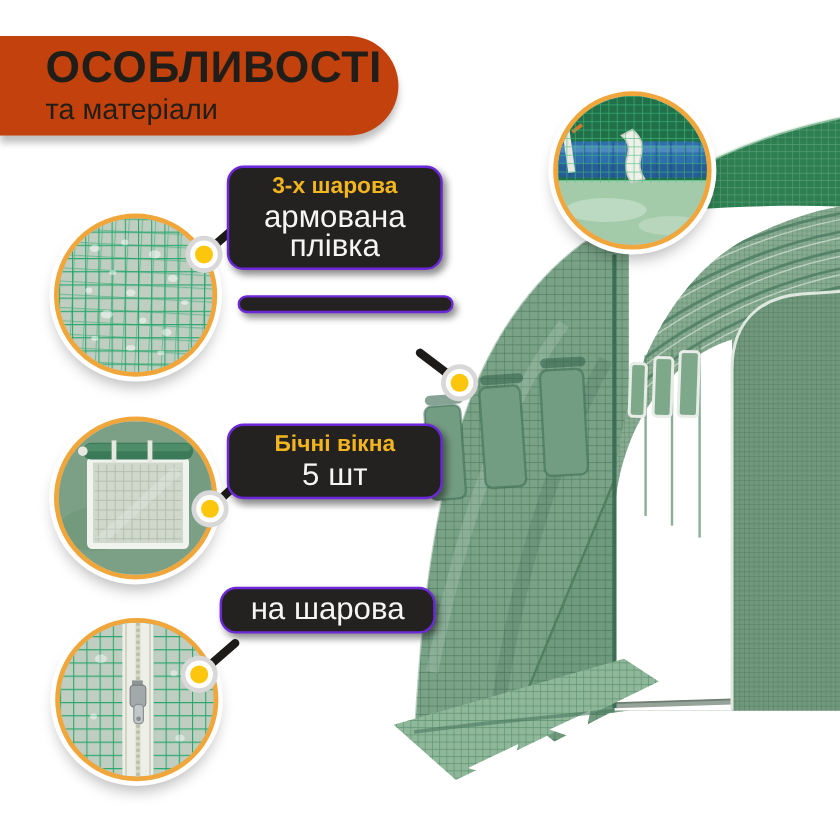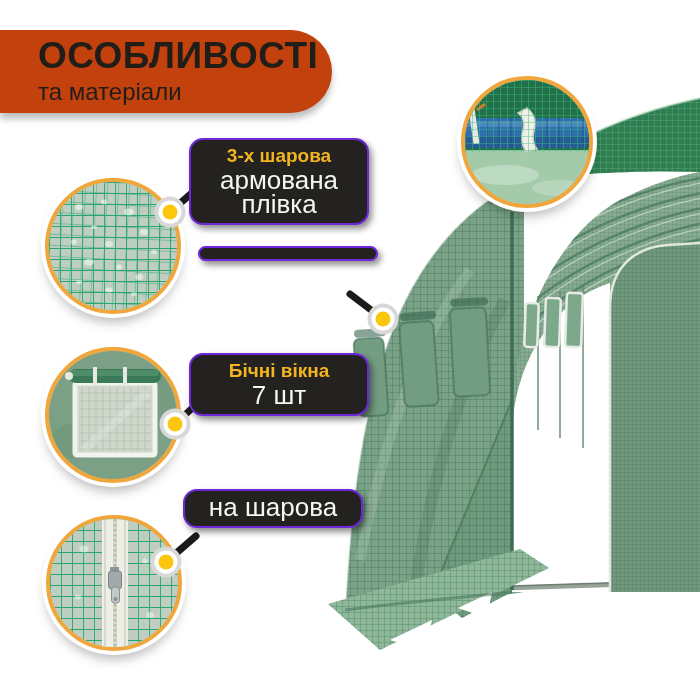--- a/index.html
+++ b/index.html
@@ -286,19 +286,19 @@
   </svg>
 
   <div class="callout" id="callout-film">
     <div class="c1">3-х шарова</div>
     <div class="c2">армована плівка</div>
   </div>
   <div class="callout" id="callout-uv">
   </div>
   <div class="callout" id="callout-windows">
     <div class="c1">Бічні вікна</div>
-    <div class="c2">7 шт</div>
+    <div class="c2">5 шт</div>
   </div>
   <div class="callout" id="callout-zipper">
     <div class="c2">на шарова</div>
   </div>
 
 </div>
 
 </body></html>

